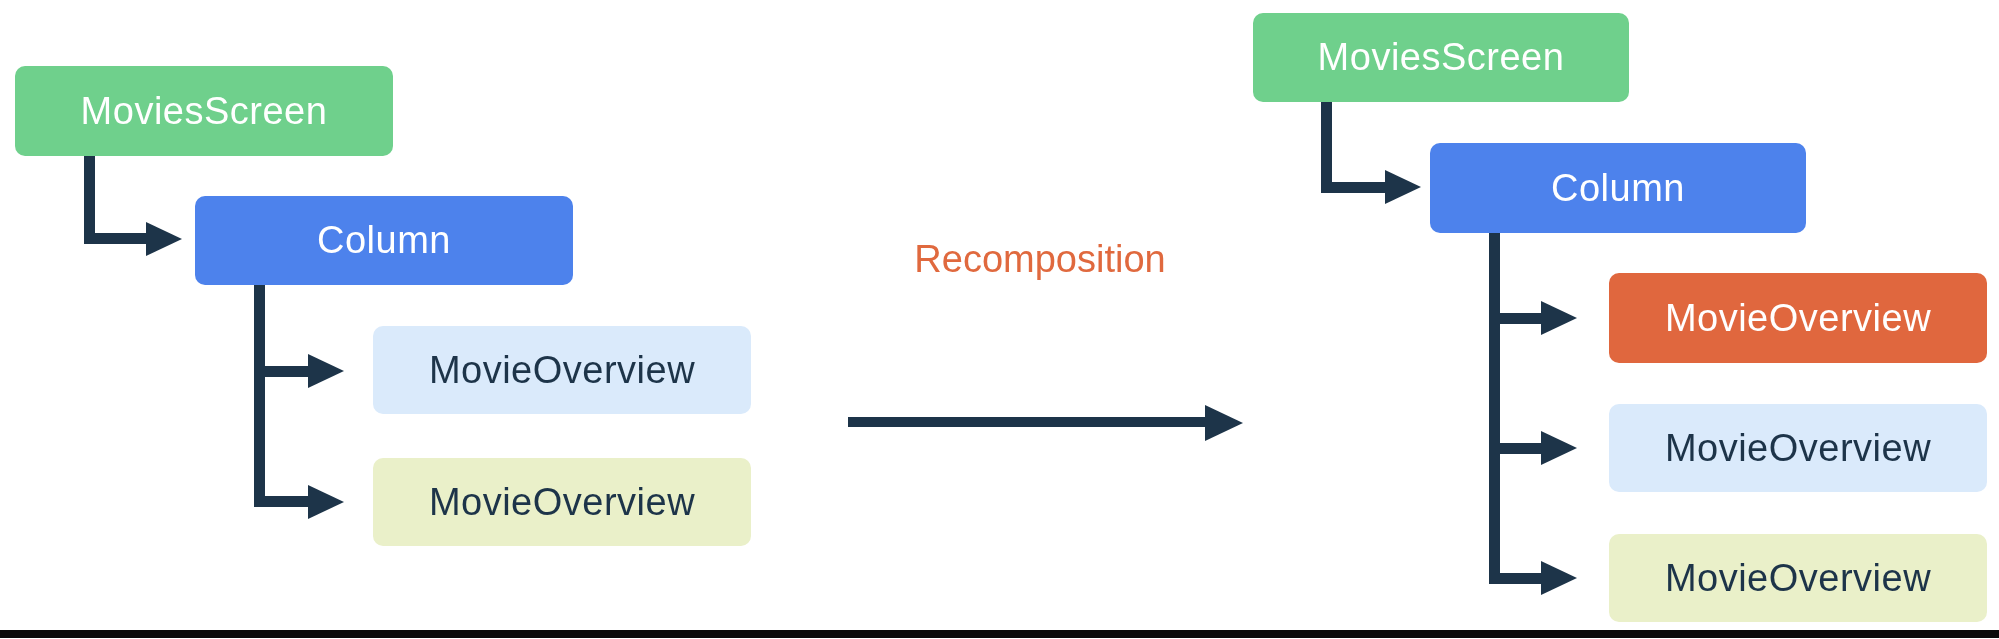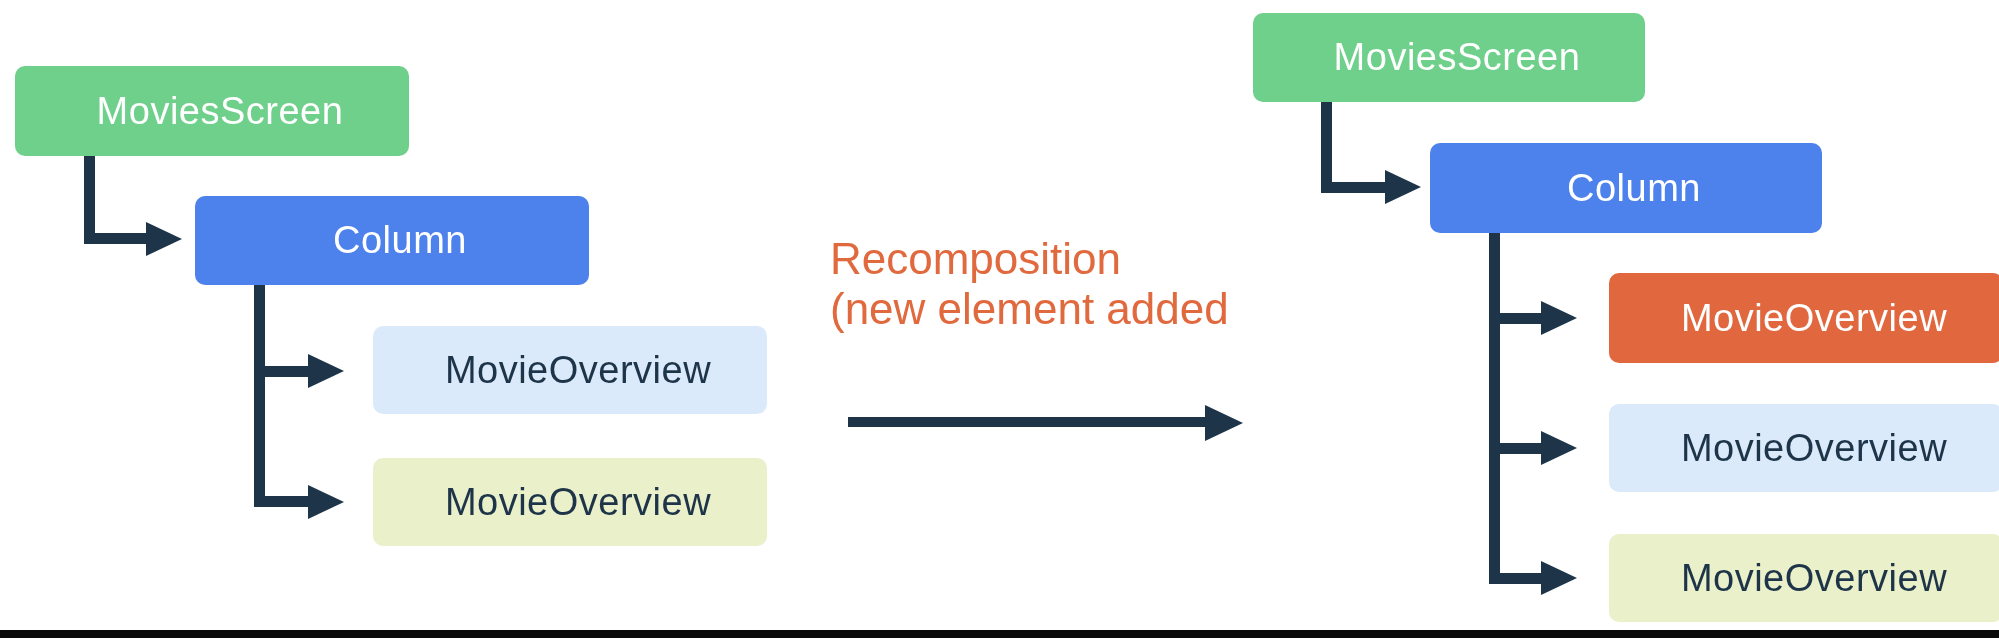--- a/index.html
+++ b/index.html
@@ -13,21 +13,20 @@
   }
   .node {
     position: absolute;
     border-radius: 10px;
     display: flex;
     align-items: center;
     justify-content: center;
     font-size: 38px;
     letter-spacing: 0.5px;
     white-space: nowrap;
-    padding-left: 16px;
   }
   .line {
     position: absolute;
     background: var(--navy);
   }
   .head {
     position: absolute;
     width: 0;
     height: 0;
     border-top: 17px solid transparent;
@@ -37,21 +36,22 @@
   .head-lg {
     border-top-width: 18px;
     border-bottom-width: 18px;
     border-left-width: 38px;
   }
   .annotation {
     position: absolute;
     left: 830px;
     top: 234px;
     width: 420px;
-    font-size: 44px;
+    text-align: center;
+    font-size: 38px;
     line-height: 50px;
     color: var(--orange);
   }
   .bottom-bar {
     position: absolute;
     left: 0;
     top: 630px;
     width: 1999px;
     height: 8px;
     background: var(--bar);
@@ -75,21 +75,20 @@
   <div class="line" style="left:254px; top:366px; width:54px; height:11px;"></div>
   <div class="head" style="left:308px; top:354px;"></div>
   <div class="node" style="left: 373px; top: 326px; width: 378px; height: 88px; background-color: rgb(218, 234, 251); color: rgb(29, 52, 73);">MovieOverview</div>
 
   <div class="line" style="left:254px; top:496px; width:54px; height:11px;"></div>
   <div class="head" style="left:308px; top:485px;"></div>
   <div class="node" style="left: 373px; top: 458px; width: 378px; height: 88px; background-color: rgb(234, 240, 201); color: rgb(29, 52, 73);">MovieOverview</div>
 
   <div class="annotation">
     <div>Recomposition</div>
-    <div>(new element added</div>
   </div>
 
   <div class="line" style="left:848px; top:417px; width:357px; height:10px;"></div>
   <div class="head head-lg" style="left:1205px; top:405px;"></div>
 
   <div class="node" style="left: 1253px; top: 13px; width: 376px; height: 89px; background-color: rgb(111, 208, 140); color: rgb(255, 255, 255);">MoviesScreen</div>
 
   <div class="line" style="left:1321px; top:102px; width:11px; height:91px;"></div>
   <div class="line" style="left:1321px; top:182px; width:64px; height:11px;"></div>
   <div class="head" style="left:1385px; top:170px;"></div>

